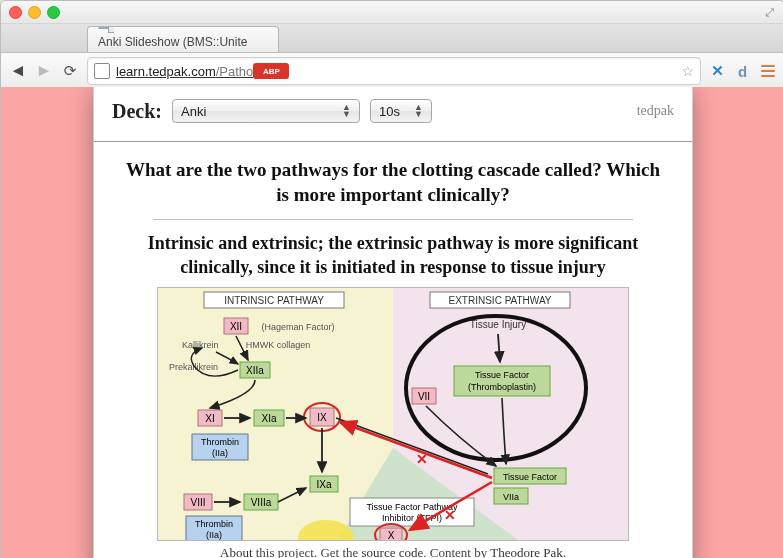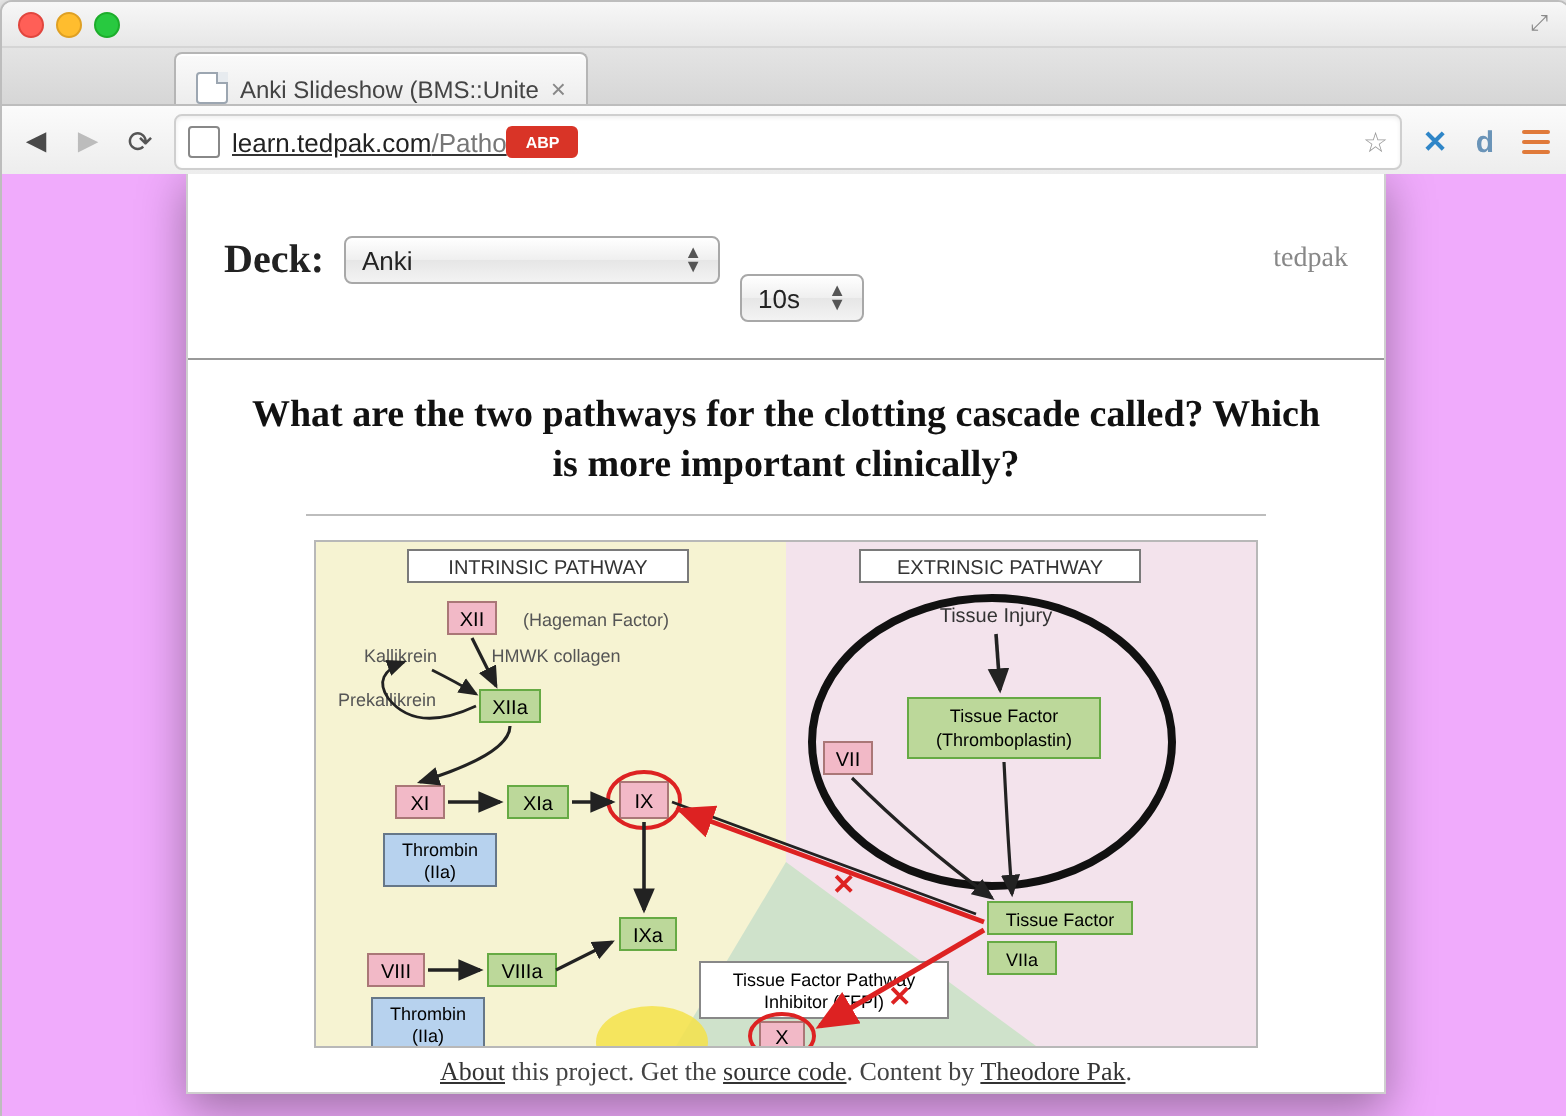--- a/index.html
+++ b/index.html
@@ -6,21 +6,21 @@
   .window{position:relative;width:783px;height:558px;background:#fff;border:1px solid #bdbdbd;border-radius:6px 6px 0 0;box-shadow:0 2px 6px rgba(0,0,0,0.25);overflow:hidden;margin:0;}
   
   .titlebar{height:22px;background:linear-gradient(#f7f7f7,#e7e7e7);border-bottom:1px solid #d5d5d5;display:flex;align-items:center;padding:0 8px;gap:6px;}
   .tl-dot{width:11px;height:11px;border-radius:50%;}
   .tl-red{background:#ff5f57;border:1px solid #e1463e;}
   .tl-yel{background:#ffbd2e;border:1px solid #dfa023;}
   .tl-grn{background:#28c940;border:1px solid #1dad2b;}
   .expand-icon{margin-left:auto;color:#8a8a8a;font-size:11px;line-height:1;padding:2px;}
   
   .tabstrip{height:28px;background:linear-gradient(#e4e4e4,#d6d6d6);border-bottom:1px solid #bdbdbd;display:flex;align-items:flex-end;padding-left:86px;}
-  .tab{display:flex;align-items:flex-end;gap:6px;height:25px;padding:0 10px;background:linear-gradient(#fafafa,#ededed);border:1px solid #b5b5b5;border-bottom:none;border-radius:4px 4px 0 0;font-size:12px;color:#444;min-width:170px;box-shadow:inset 0 1px 0 #fff;}
+  .tab{display:flex;align-items:flex-start;gap:6px;height:25px;padding:0 10px;background:linear-gradient(#fafafa,#ededed);border:1px solid #b5b5b5;border-bottom:none;border-radius:4px 4px 0 0;font-size:12px;color:#444;min-width:170px;box-shadow:inset 0 1px 0 #fff;flex-direction:column;}
   .page-icon{width:14px;height:14px;border:1px solid #9ca6b1;border-radius:2px;position:relative;background:#fff;}
   .page-icon:before{content:"";position:absolute;top:-1px;right:-1px;width:5px;height:5px;background:#e7ebef;border-left:1px solid #9ca6b1;border-bottom:1px solid #9ca6b1;}
   .tab .close{margin-left:auto;color:#888;font-size:13px;}
   
   .toolbar{height:36px;background:linear-gradient(#fbfbfb,#ececec);border-bottom:1px solid #c7c7c7;display:flex;align-items:center;padding:0 8px;gap:8px;}
   .nav-arrow{width:18px;height:18px;display:flex;align-items:center;justify-content:center;color:#4a4a4a;font-size:17px;}
   .nav-arrow.dim{color:#bcbcbc;}
   .reload{font-size:15px;color:#555;}
   .omnibox{flex:1;display:flex;align-items:center;height:26px;border:1px solid #cfcfcf;border-radius:4px;background:#fff;padding:0 6px;box-shadow:inset 0 1px 2px rgba(0,0,0,0.07);}
   .omnibox .globe{width:14px;height:14px;border:1px solid #888;position:relative;margin-right:6px;border-radius:2px;background:#fff;}
@@ -28,28 +28,28 @@
   .omnibox .url .host{color:#222;}
   .omnibox .url .path{color:#777;}
   .omnibox .star{margin-left:auto;color:#9a9a9a;font-size:14px;}
   .abp{width:36px;height:16px;background:#d93427;border-radius:3px;color:#fff;font-size:8px;font-weight:700;display:flex;align-items:center;justify-content:center;margin-right:3px;}
   .ext-icon{width:17px;height:17px;display:flex;align-items:center;justify-content:center;font-size:15px;font-weight:700;}
   .xico{color:#2f86c8;}
   .dico{color:#6a94b8;}
   .menu-lines{display:flex;flex-direction:column;gap:3px;}
   .menu-lines span{display:block;width:14px;height:2px;background:#e07a3a;border-radius:1px;}
   
-  .viewport{position:absolute;top:86px;left:0;right:0;bottom:0;background:#f0abfc;overflow:hidden;}
+  .viewport{position:absolute;top:86px;left:0;right:0;bottom:0;background:#fca5a5;overflow:hidden;}
   .page{position:absolute;left:92px;top:-3px;width:598px;background:#fff;border:1px solid #cfcfcf;box-shadow:0 8px 22px rgba(0,0,0,0.35);padding-bottom:0;}
   .deckbar{display:flex;align-items:center;gap:10px;padding:14px 18px 18px 18px;border-bottom:1px solid #999;}
   .deckbar .lbl{font-family:Georgia,"Times New Roman",serif;font-weight:700;font-size:20px;color:#222;}
   .aqua-select,.aqua-btn{font-size:13px;height:22px;border:1px solid #a8a8a8;border-radius:4px;background:linear-gradient(#ffffff,#efefef 50%,#e6e6e6 51%,#f3f3f3);box-shadow:0 1px 0 #fff inset;padding:0 8px;display:inline-flex;align-items:center;color:#222;}
   .aqua-select{min-width:170px;justify-content:space-between;}
   .aqua-select .arrows{font-size:9px;line-height:7px;color:#555;text-align:center;}
-  .aqua-sm{min-width:44px;justify-content:space-between;margin-top:38px;}
+  .aqua-sm{min-width:44px;justify-content:space-between;}
   .paused{margin-left:auto;font-family:Georgia,serif;color:#888;font-size:14px;}
   .card{padding:16px 26px 0 26px;font-family:Georgia,"Times New Roman",serif;color:#111;text-align:center;}
   .question{font-size:19px;font-weight:700;line-height:1.3;padding-bottom:12px;}
   .hr{height:1px;background:#bdbdbd;margin:0 auto 12px auto;width:88%;}
   .answer{font-size:18px;font-weight:700;line-height:1.3;margin-bottom:8px;}
   .diagram-wrap{display:flex;justify-content:center;}
   .diagram{width:470px;height:252px;border:1px solid #b8b8b8;position:relative;overflow:hidden;font-family:Arial,sans-serif;}
   .diagram svg{position:absolute;inset:0;}
   .footer{text-align:center;font-family:Georgia,serif;font-size:13px;color:#444;padding:4px 0 2px;}
   .footer .u{text-decoration:underline;color:#333;}
@@ -109,20 +109,21 @@
         <div class="aqua-select aqua-sm">
           <span>10s</span>
           <span class="arrows">▲<br>▼</span>
         </div>
         <span class="paused">tedpak</span>
       </div>
 
       <div class="card">
         <div class="question">What are the two pathways for the clotting cascade called? Which is more important clinically?</div>
         <div class="hr"></div>
+        <div class="answer">Intrinsic and extrinsic; the extrinsic pathway is more significant clinically, since it is initiated in response to tissue injury</div>
 
         <div class="diagram-wrap">
         <div class="diagram">
           <svg viewBox="0 0 470 252">
 
             <rect x="0" y="0" width="235" height="252" fill="#f6f3d2"></rect>
             <rect x="235" y="0" width="235" height="252" fill="#f3e3ec"></rect>
             <polygon points="180,252 235,160 360,252" fill="#cfe2cb"></polygon>
 
             <rect x="46" y="4" width="140" height="16" fill="#fff" stroke="#7a7a7a"></rect>

